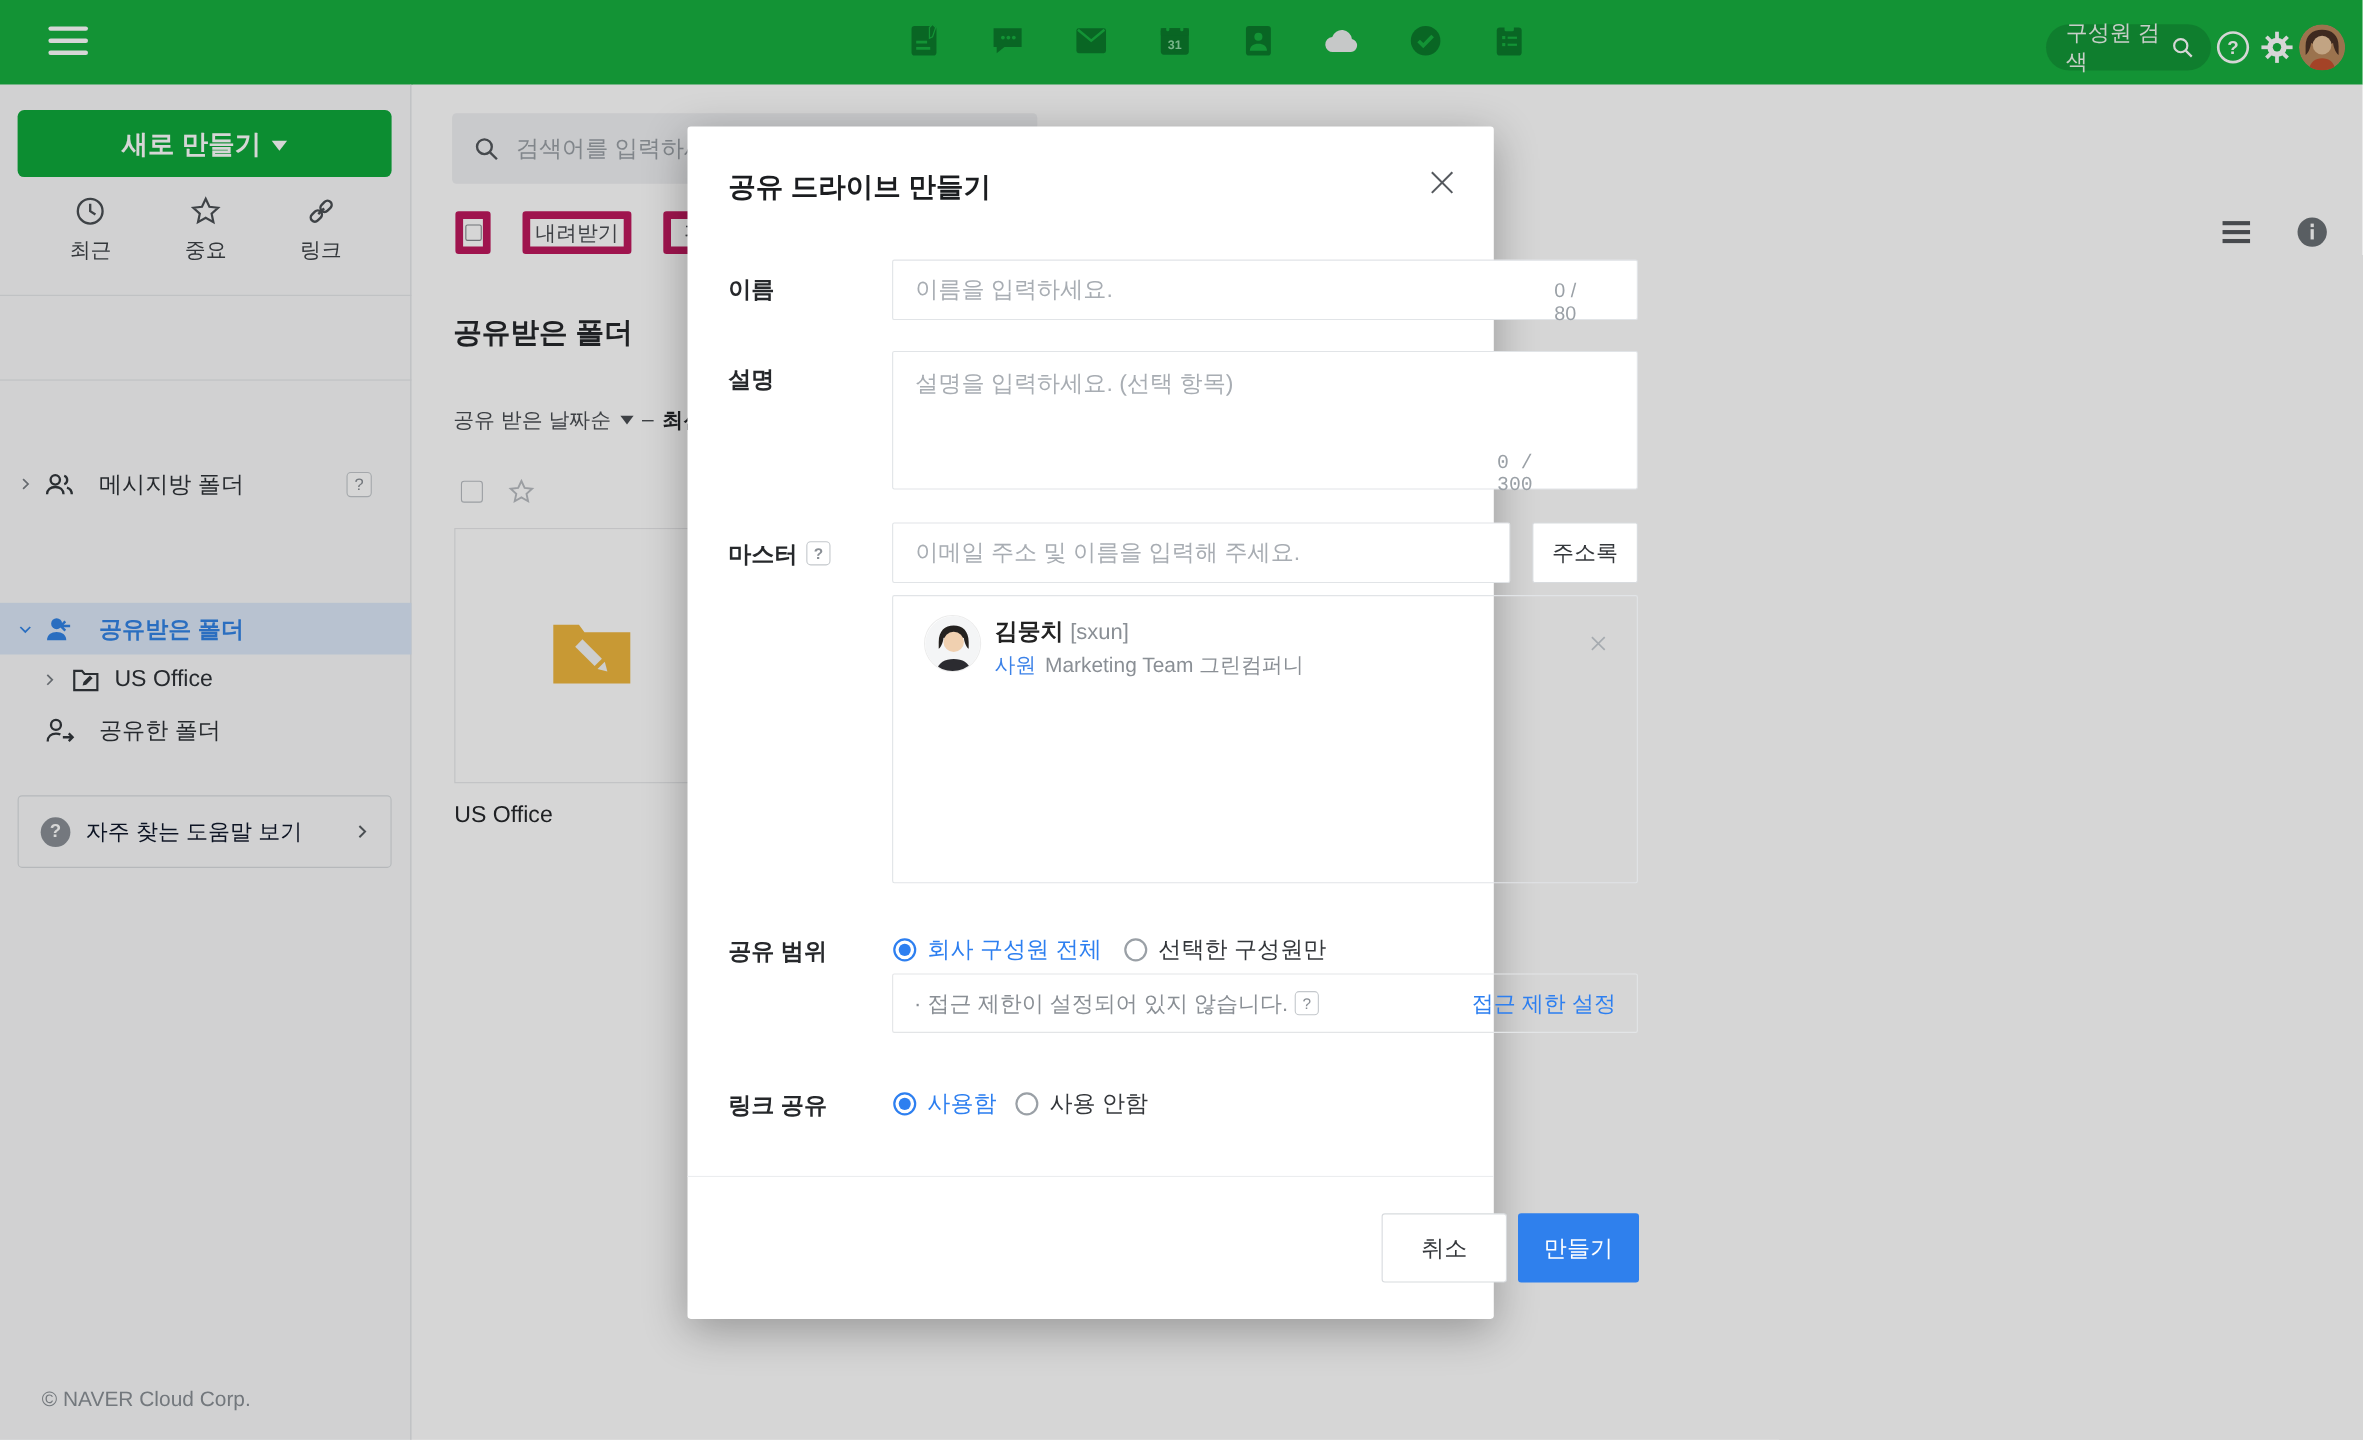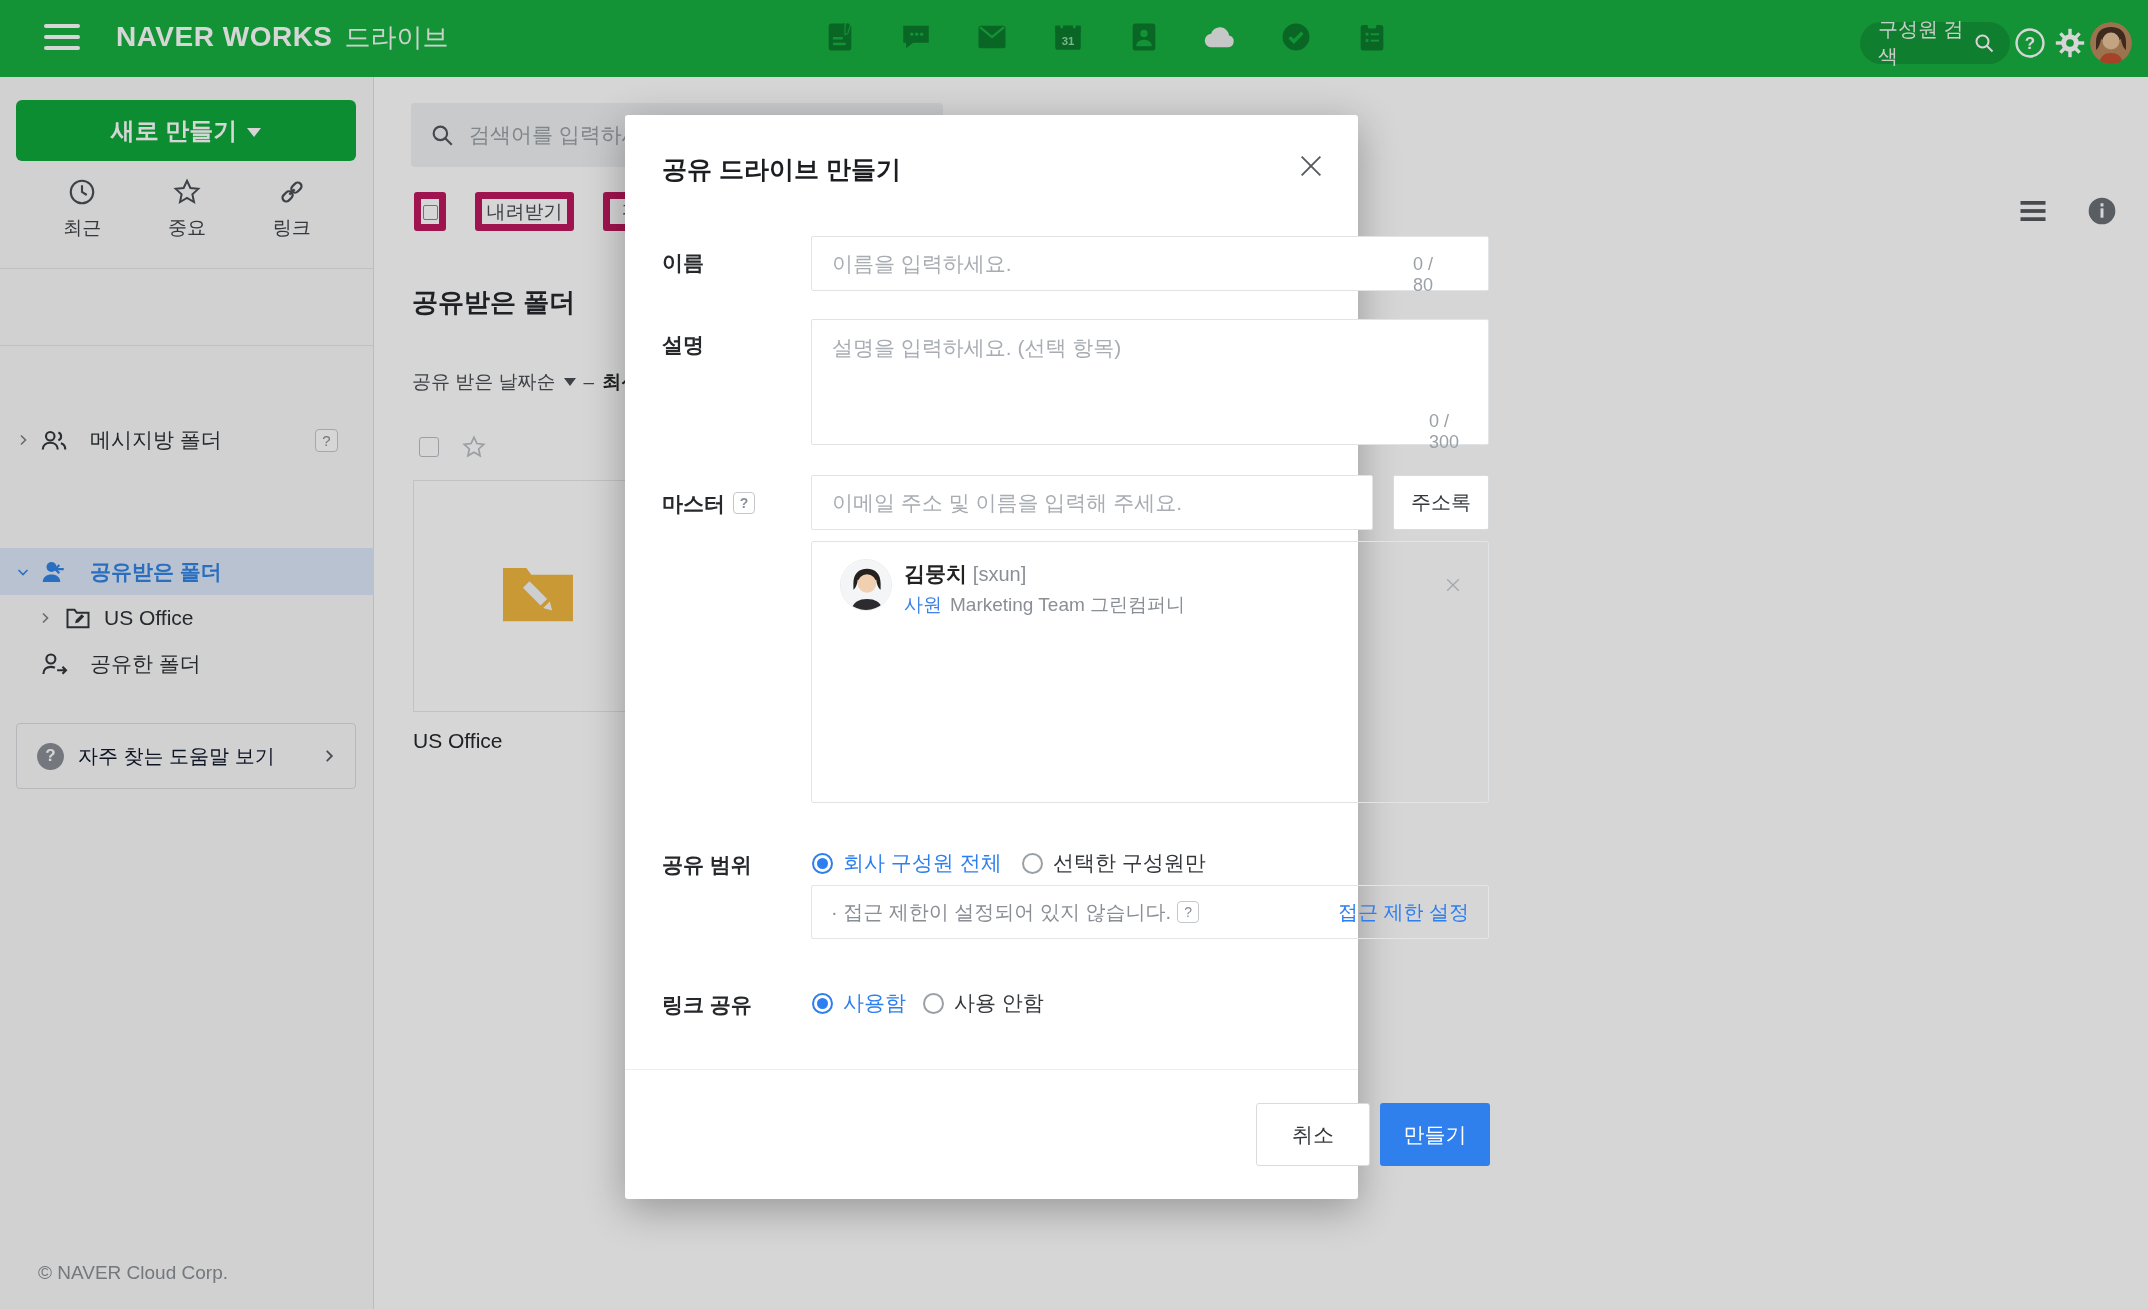--- a/index.html
+++ b/index.html
@@ -95,23 +95,20 @@
 <body>
 
 <div id="stage">
 
   <div class="header">
     <div class="hamburger">
         <span></span>
         <span></span>
         <span></span>
       </div>
-    <div class="brand-wrap">
-      <span class="brand">NAVER WORKS</span><span class="service">드라이브</span>
-    </div>
     <div class="appicons">
       <div class="appicon">
         <svg width="34" height="34" viewBox="0 0 24 24">
             <rect x="4" y="2.5" width="16" height="19" rx="2" fill="#0B7A2C"></rect>
             <rect x="7" y="12" width="7" height="1.8" fill="#17B040"></rect>
             <rect x="7" y="16" width="9" height="1.8" fill="#17B040"></rect>
             <path d="M15.5 3.5l2-2 2 2-2 6-2 1z" fill="#0B7A2C" stroke="#17B040" stroke-width="0.8"></path>
           </svg>
       </div>
       <div class="appicon">
@@ -373,21 +370,21 @@
           <line x1="20" y1="4" x2="4" y2="20" stroke="#55595E" stroke-width="1.6"></line>
         </svg>
     </div>
 
     <div class="m-label" style="top:134px;">이름</div>
     <input class="m-input" style="top: 121px;" placeholder="이름을 입력하세요.">
     <div class="m-counter" style="top:139px; left:788px;">0 / 80</div>
 
     <div class="m-label" style="top:216px;">설명</div>
     <textarea class="m-textarea" placeholder="설명을 입력하세요. (선택 항목)" style=""></textarea>
-    <div class="m-counter" style="top:296px; left:804px;">0 / 300</div>
+    <div class="m-counter" style="top:296px; left:736px;font-family:Liberation Mono, monospace;">0 / 300</div>
 
     <div class="m-label nowrap" style="top:375px;"><span>마스터</span><span class="q-small">?</span></div>
     <input class="m-input" style="top: 360px; width: 562px; padding-right: 20px;" placeholder="이메일 주소 및 이름을 입력해 주세요.">
     <button class="addr-btn">주소록</button>
 
     <div class="member-box">
       <div class="member-row">
         <div class="mem-avatar">
           <svg width="52" height="52" viewBox="0 0 42 42">
               <circle cx="21" cy="21" r="21" fill="#F4F5F6"></circle>

